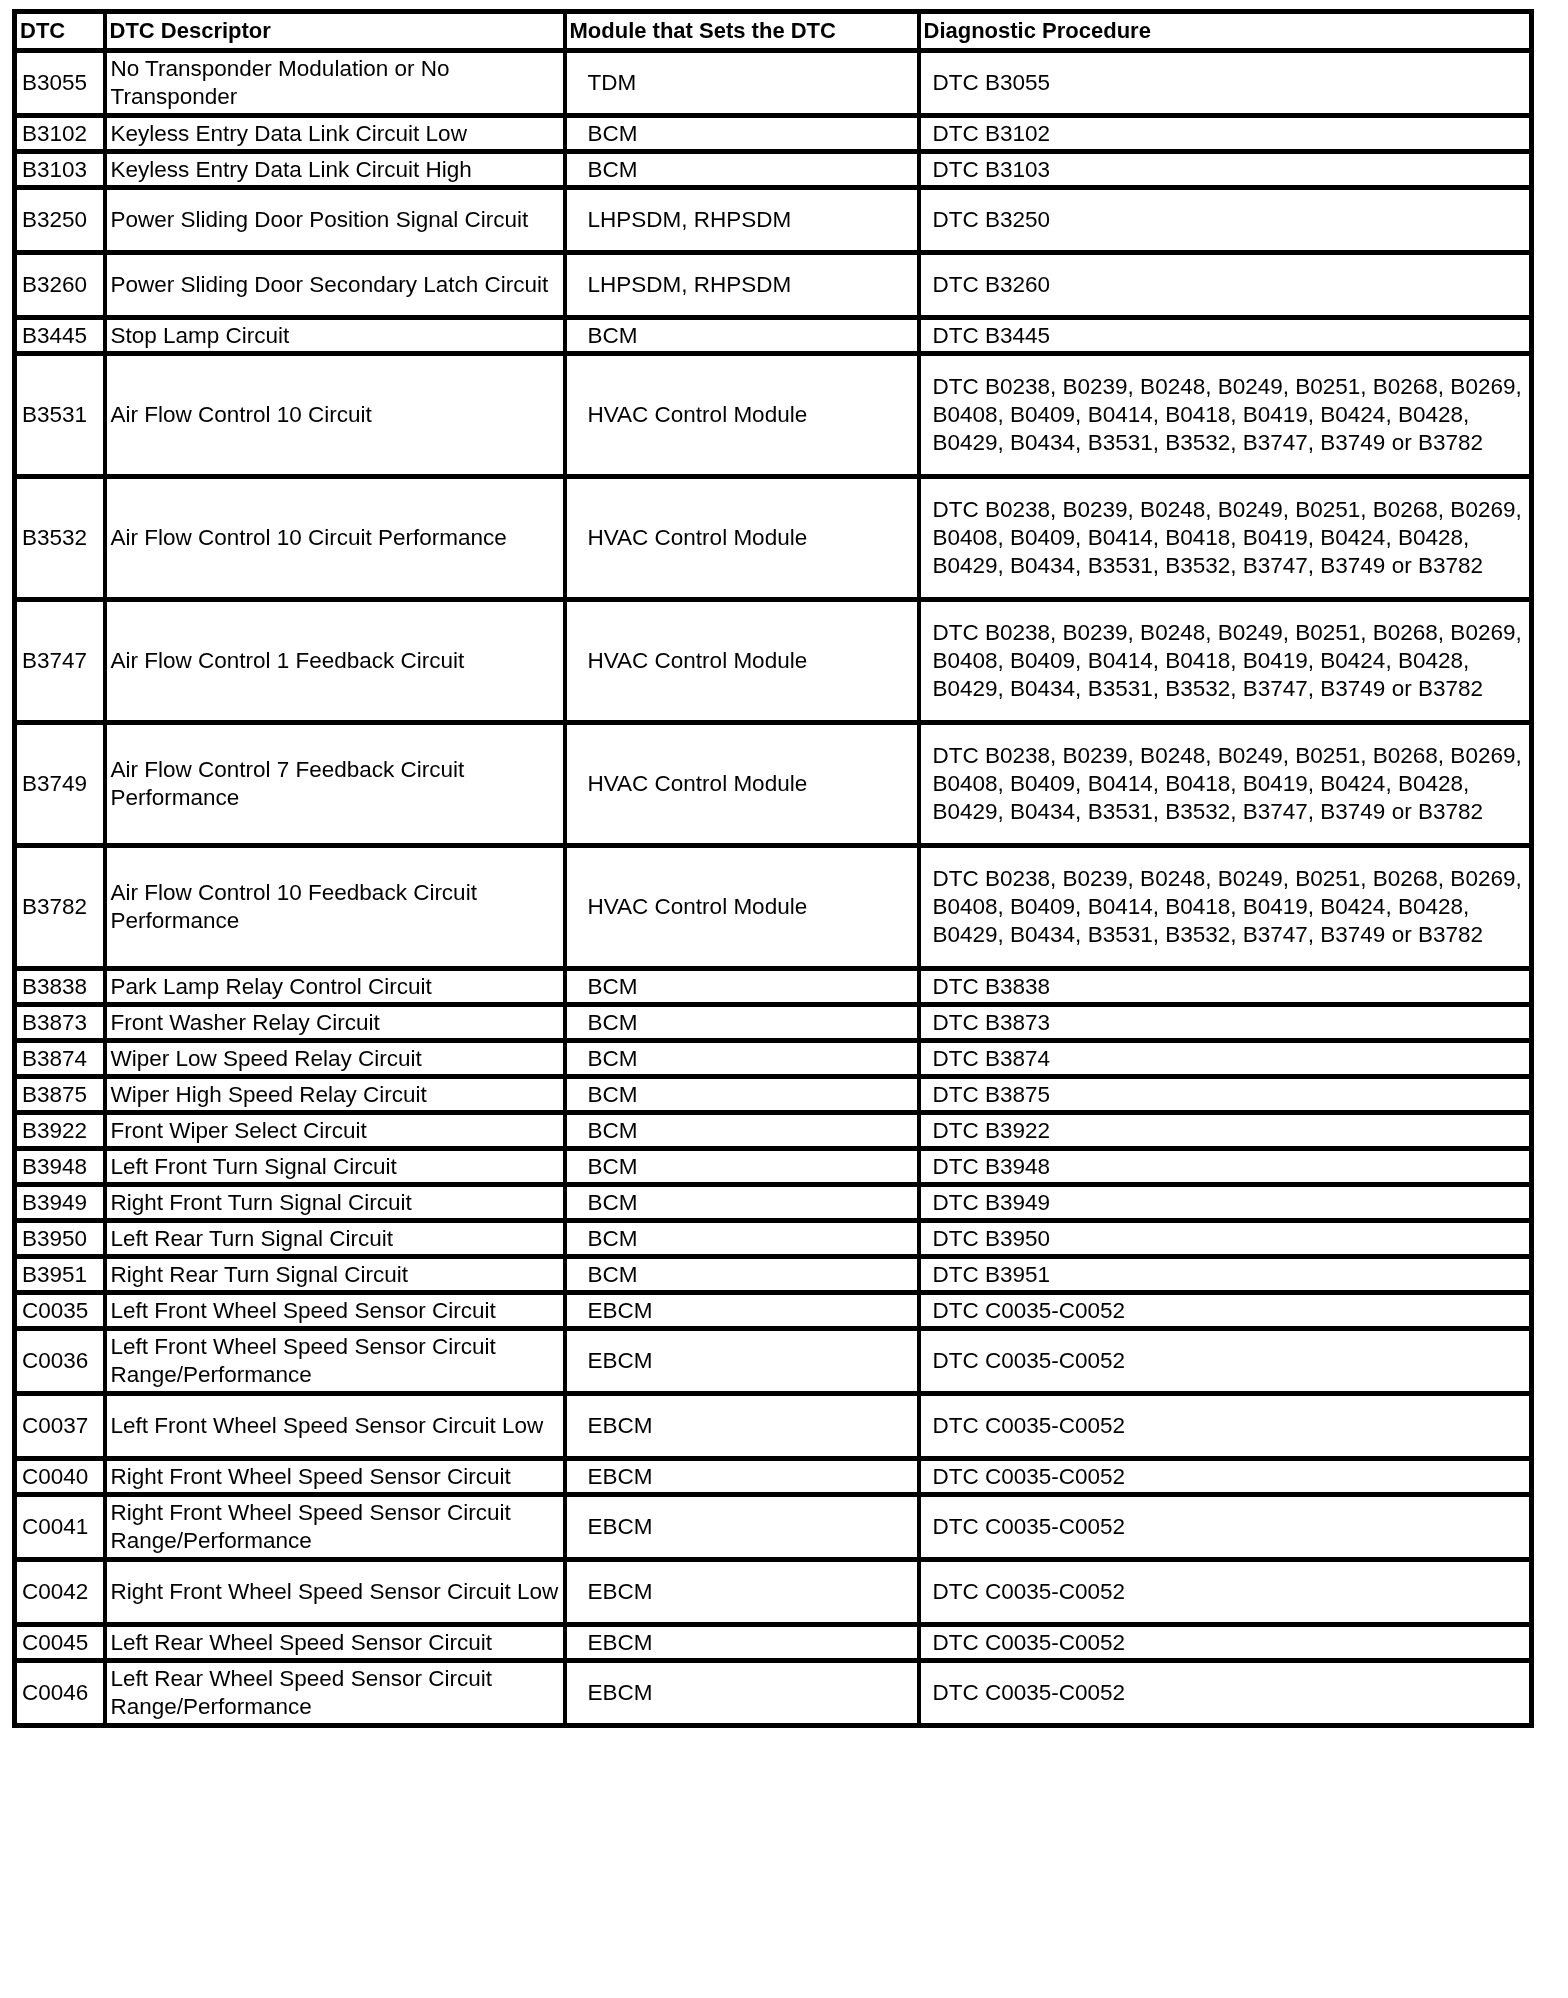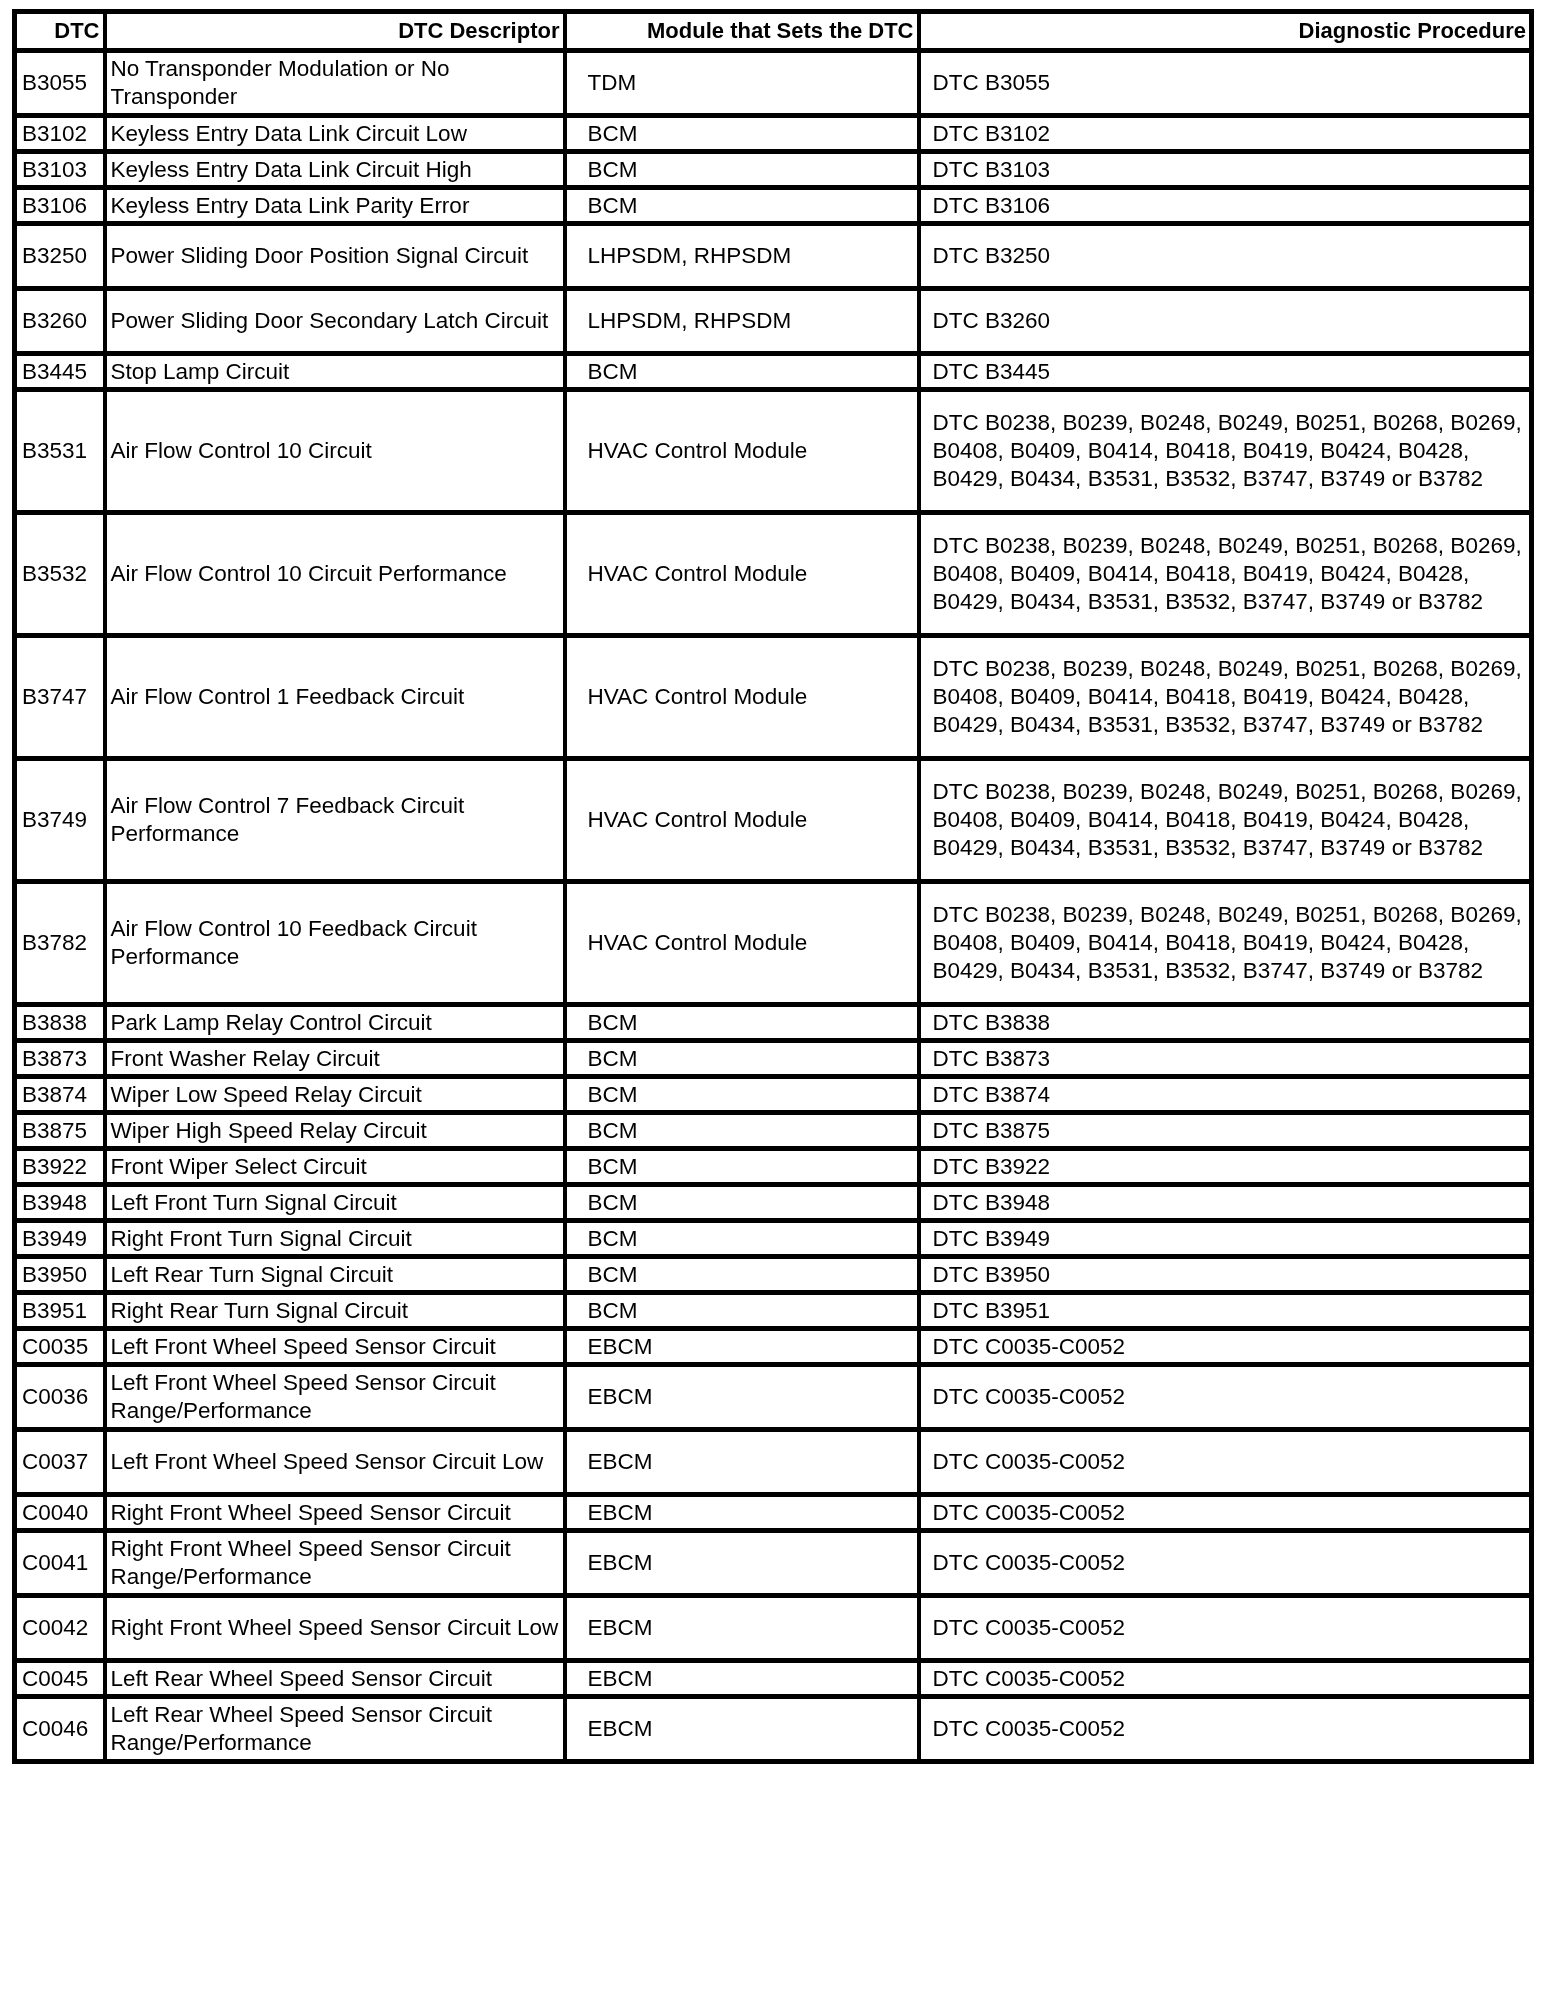--- a/index.html
+++ b/index.html
@@ -19,21 +19,21 @@
   .dtc-table th, .dtc-table td {
     border-left: 4px solid #000; border-right: 4px solid #000;
     border-top: 5px solid #000; border-bottom: 5px solid #000;
     font-size: 22.5px; line-height: 28px;
     vertical-align: middle;
     padding: 0 3px;
     text-align: left;
     overflow: hidden;
   }
   .dtc-table th {
-    font-weight: bold; text-align: right; height: 34px;
+    font-weight: bold; text-align: left; height: 34px;
     font-size: 22px;
   }
   .dtc-table td.code { padding: 0 3px 0 5px; white-space: nowrap; }
   .dtc-table td.desc { padding-left: 4px; }
   .dtc-table td.mod { padding-left: 21px; }
   .dtc-table td.proc { padding-left: 12px; padding-right: 4px; }
   tr.h1 td { height: 31px; }
   tr.h2 td { height: 60px; }
   tr.h4 td { height: 118px; }
 </style>
@@ -67,26 +67,20 @@
         <td class="desc">Keyless Entry Data Link Circuit Low</td>
         <td class="mod">BCM</td>
         <td class="proc">DTC B3102</td>
       </tr>
       <tr class="h1">
         <td class="code">B3103</td>
         <td class="desc">Keyless Entry Data Link Circuit High</td>
         <td class="mod">BCM</td>
         <td class="proc">DTC B3103</td>
       </tr>
-      <tr class="h1">
-        <td class="code">B3106</td>
-        <td class="desc">Keyless Entry Data Link Parity Error</td>
-        <td class="mod">BCM</td>
-        <td class="proc">DTC B3106</td>
-      </tr>
       <tr class="h2">
         <td class="code">B3250</td>
         <td class="desc">Power Sliding Door Position Signal Circuit</td>
         <td class="mod">LHPSDM, RHPSDM</td>
         <td class="proc">DTC B3250</td>
       </tr>
       <tr class="h2">
         <td class="code">B3260</td>
         <td class="desc">Power Sliding Door Secondary Latch Circuit</td>
         <td class="mod">LHPSDM, RHPSDM</td>

